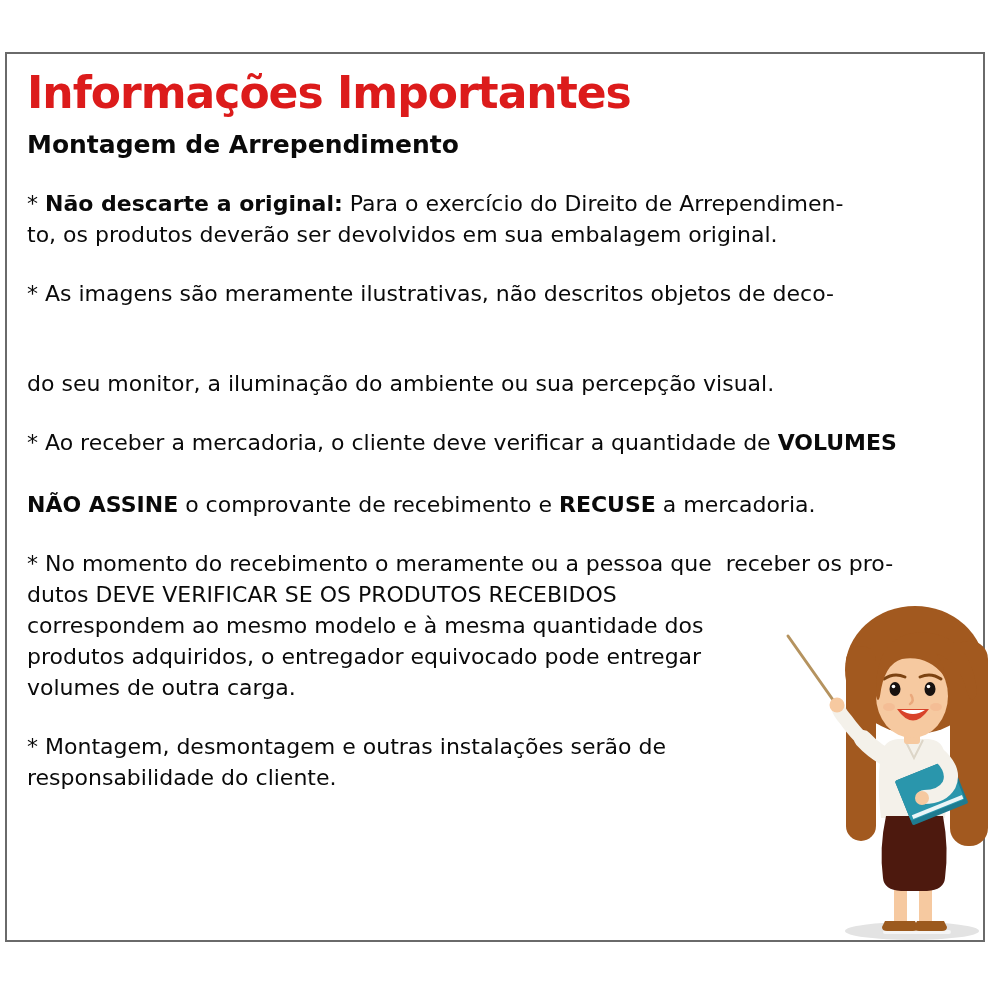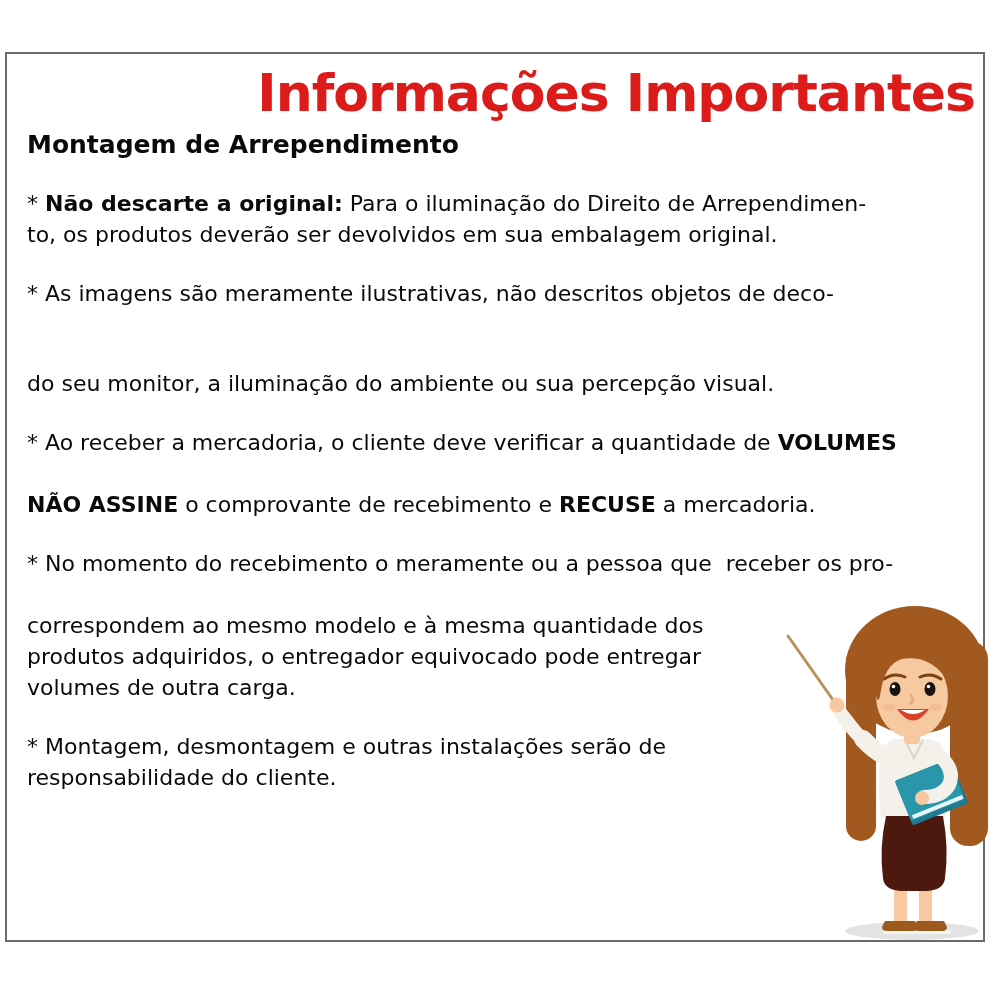--- a/index.html
+++ b/index.html
@@ -18,22 +18,22 @@
     width: 980px;
     height: 890px;
     box-sizing: border-box;
     border: 2px solid var(--border-gray, #6a6a6a);
     background: #ffffff;
   }
   .content {
     padding: 15px 8px 0 20px;
   }
   .title {
-    text-align: right;
-    font-size: 52px;
+    text-align: left;
+    font-size: 44px;
     line-height: 48px;
     font-weight: bold;
     letter-spacing: -1px;
     color: var(--title-red, #dc1b1b);
   }
   .heading {
     margin-top: 13px;
     font-size: 25px;
     line-height: 30px;
     font-weight: bold;
@@ -57,25 +57,25 @@
 </style>
 </head>
 <body>
 
 <div class="page">
   <div class="panel">
     <div class="content">
       <div class="title">Informações Importantes</div>
       <div class="heading">Montagem de Arrependimento</div>
       <div>
-          <p class="para"><span>* </span><span class="b">Não descarte a original:</span><span> Para o iluminação do Direito de Arrependimen-</span><br><span>to, os produtos deverão ser devolvidos em sua embalagem original.</span></p>
+          <p class="para"><span>* </span><span class="b">Não descarte a original:</span><span> Para o exercício do Direito de Arrependimen-</span><br><span>to, os produtos deverão ser devolvidos em sua embalagem original.</span></p>
           <p class="para"><span>* As imagens são meramente ilustrativas, não descritos objetos de deco-</span><br></p>
           <p class="para"><br><span>do seu monitor, a iluminação do ambiente ou sua percepção visual.</span></p>
           <p class="para"><span>* Ao receber a mercadoria, o cliente deve verificar a quantidade de </span><span class="b">VOLUMES</span><br><br><span class="b">NÃO ASSINE</span><span> o comprovante de recebimento e </span><span class="b">RECUSE</span><span> a mercadoria.</span></p>
-          <p class="para"><span>* No momento do recebimento o meramente ou a pessoa que  receber os pro-</span><br><br><span>correspondem ao mesmo modelo e à mesma quantidade dos</span><br><span>produtos adquiridos, o entregador equivocado pode entregar</span><br><span>volumes de outra carga.</span></p>
+          <p class="para"><span>* No momento do recebimento o meramente ou a pessoa que  receber os pro-</span><br><span>dutos DEVE VERIFICAR SE OS PRODUTOS RECEBIDOS</span><br><span>correspondem ao mesmo modelo e à mesma quantidade dos</span><br><span>produtos adquiridos, o entregador equivocado pode entregar</span><br><span>volumes de outra carga.</span></p>
           <p class="para"><span>* Montagem, desmontagem e outras instalações serão de</span><br><span>responsabilidade do cliente.</span></p>
         </div>
     </div>
   </div>
 
   <svg class="figure" viewBox="0 0 222 362" xmlns="http://www.w3.org/2000/svg">
 
     <ellipse cx="134" cy="345" rx="67" ry="9" fill="var(--shadow-gray,#e3e3e3)"></ellipse>
 
     <ellipse cx="137" cy="84" rx="70" ry="64" fill="var(--hair,#a2591f)"></ellipse>

